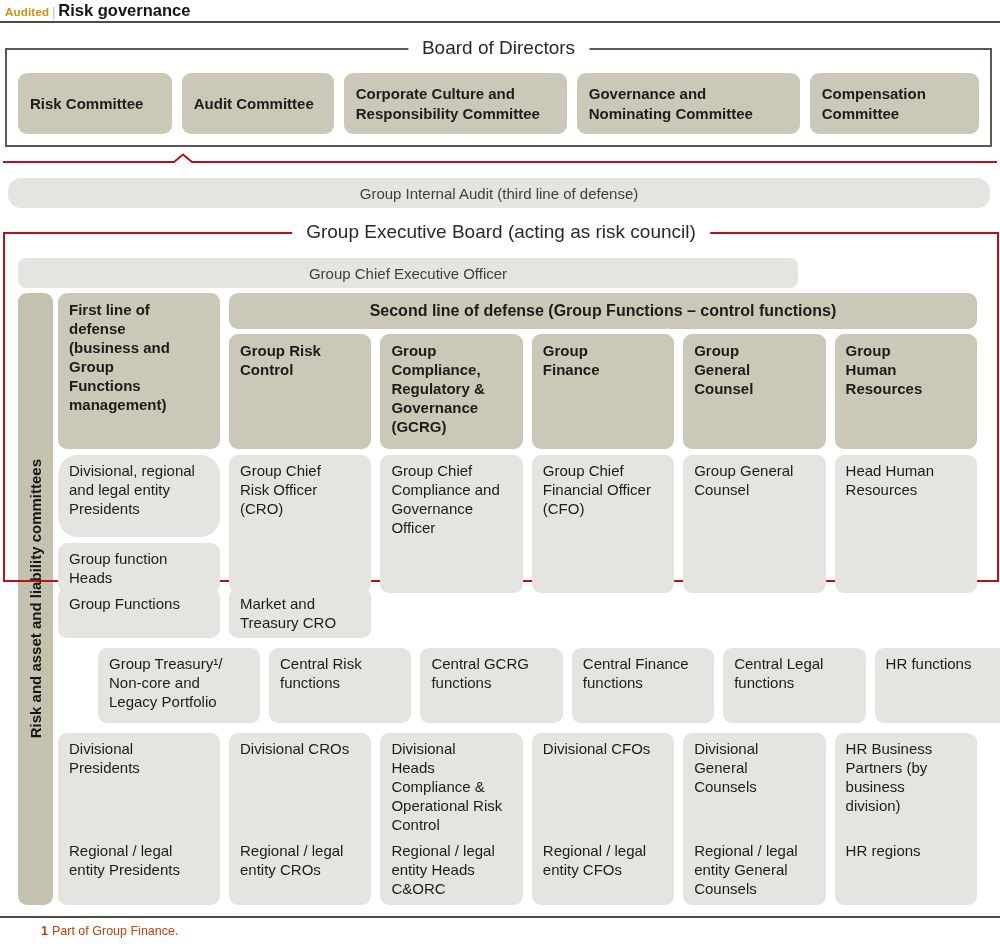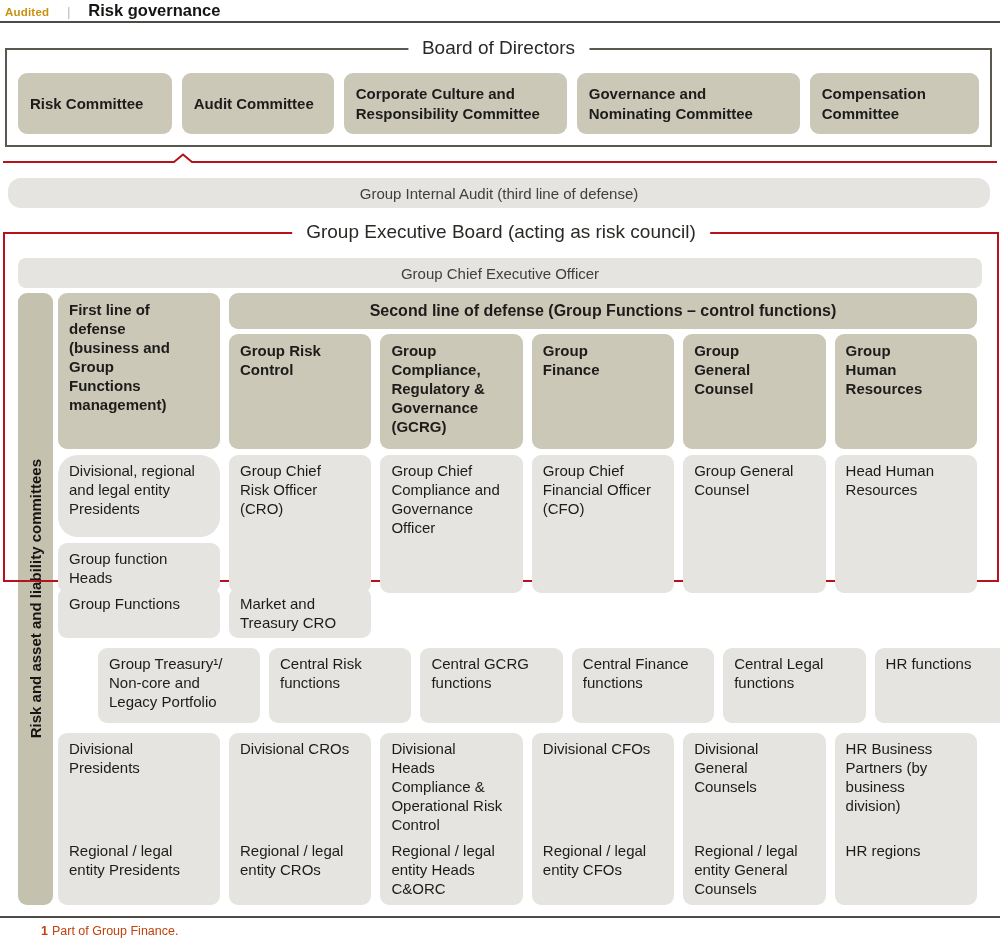--- a/index.html
+++ b/index.html
@@ -2,21 +2,21 @@
 <html><head>
 <meta charset="utf-8">
 <style>
   html, body { margin:0; padding:0; background:#ffffff; }
   .page {
     position:relative; width:1000px; height:946px; overflow:hidden;
     background:#ffffff; font-family:"Liberation Sans", sans-serif; color:#1d1c1a;
   }
 
   
-  .doc-header { position:absolute; left:5px; top:1px; display:flex; align-items:baseline; gap:18px; }
+  .doc-header { position:absolute; left:5px; top:1px; display:flex; align-items:baseline; gap:3px; }
   .audited { font-size:11.5px; font-weight:700; color:#c8920f; letter-spacing:.2px; }
   .hdr-divider { font-size:12px; color:#b5b3ae; }
   .doc-title { font-size:16.5px; font-weight:700; color:#161513; }
   .top-rule { position:absolute; left:0; top:21px; width:1000px; height:2px; background:#4e4b46; }
 
   
   .board-box { position:absolute; left:5px; top:48px; width:983px; height:95px; border:2px solid #5b5850; }
   .frame-title {
     position:absolute; top:-13px; left:50%; transform:translateX(-50%);
     background:#ffffff; padding:0 14px; font-size:19px; color:#2a2926; white-space:nowrap;
@@ -26,21 +26,21 @@
     background:#cbc8b7; border-radius:9px; font-weight:700; font-size:15px; line-height:1.3;
     padding:4px 12px; display:flex; align-items:center;
   }
 
   
   .connector { position:absolute; left:0; top:150px; width:1000px; height:18px; }
 
   
   .bar { display:flex; align-items:center; justify-content:center; text-align:center; font-size:15px; color:#404040; }
   .ia-bar { position:absolute; left:8px; top:178px; width:982px; height:30px; background:#e5e4e0; border-radius:13px; }
-  .gceo-bar { position:absolute; left:18px; top:258px; width:964px; height:30px; background:#e5e4e0; border-radius:8px; }
+  .gceo-bar { position:absolute; left:18px; top:258px; width:780px; height:30px; background:#e5e4e0; border-radius:8px; }
 
   
   .geb-box { position:absolute; left:3px; top:232px; width:992px; height:346px; border:2px solid #b5121b; z-index:2; pointer-events:none; }
 
   
   .strip {
     position:absolute; left:18px; top:293px; width:35px; height:612px;
     background:#c4c1af; border-radius:9px; display:flex; align-items:center; justify-content:center; z-index:1;
   }
   .strip-label {

